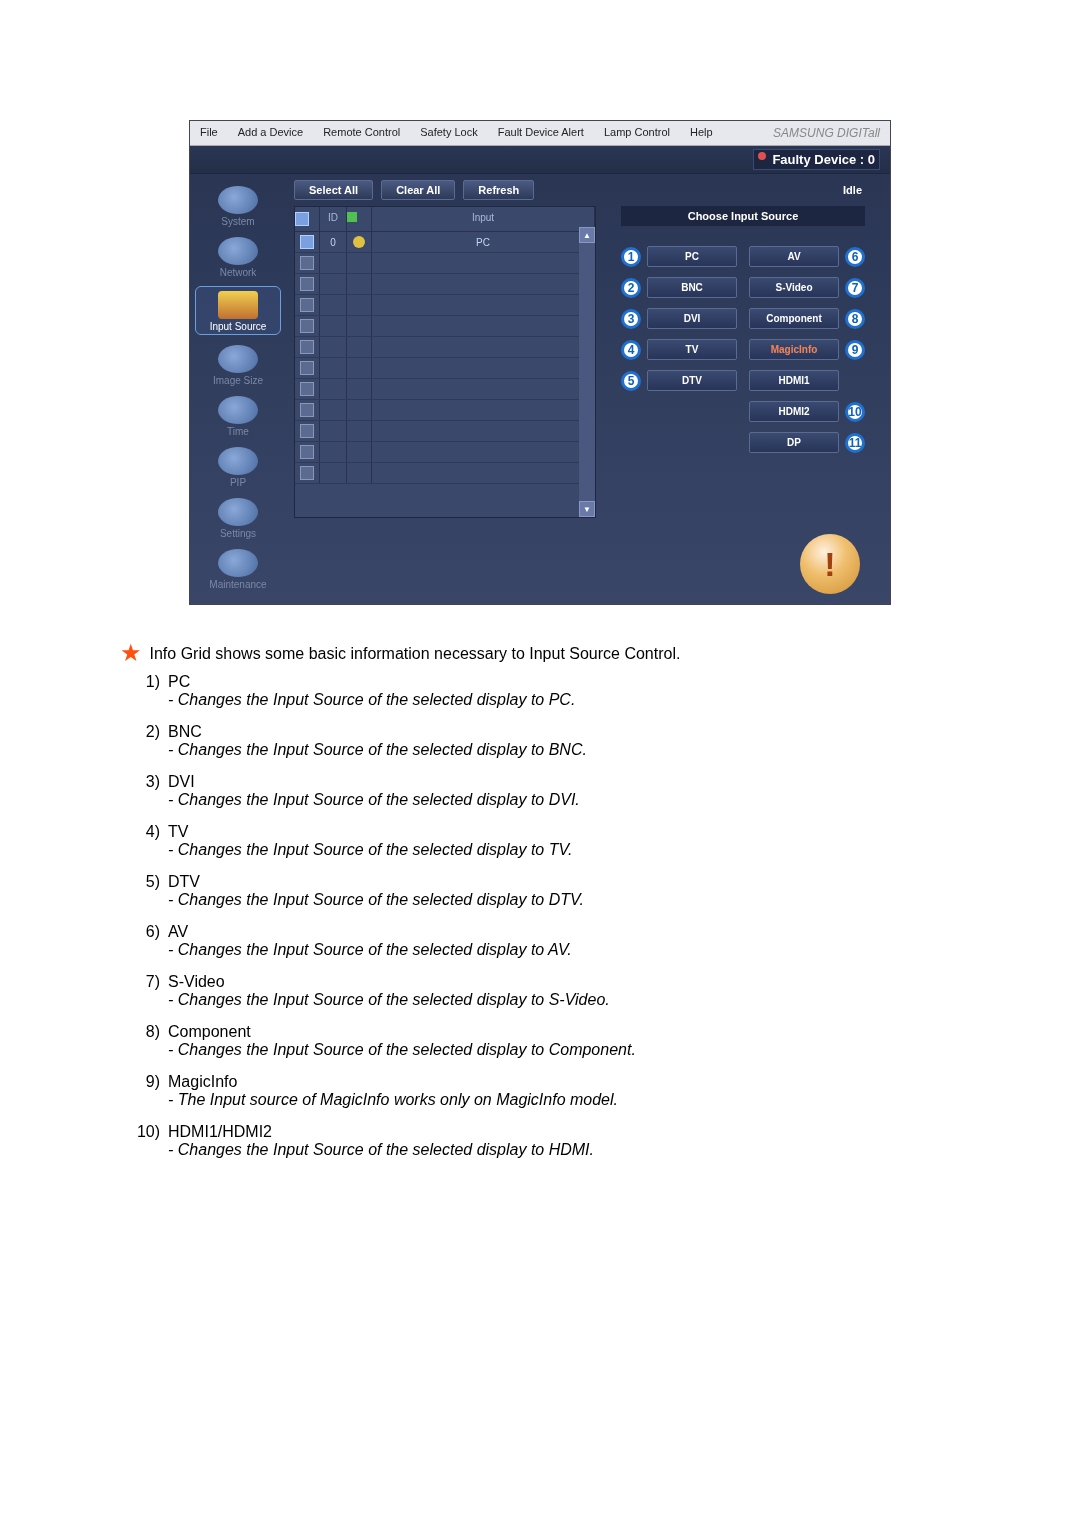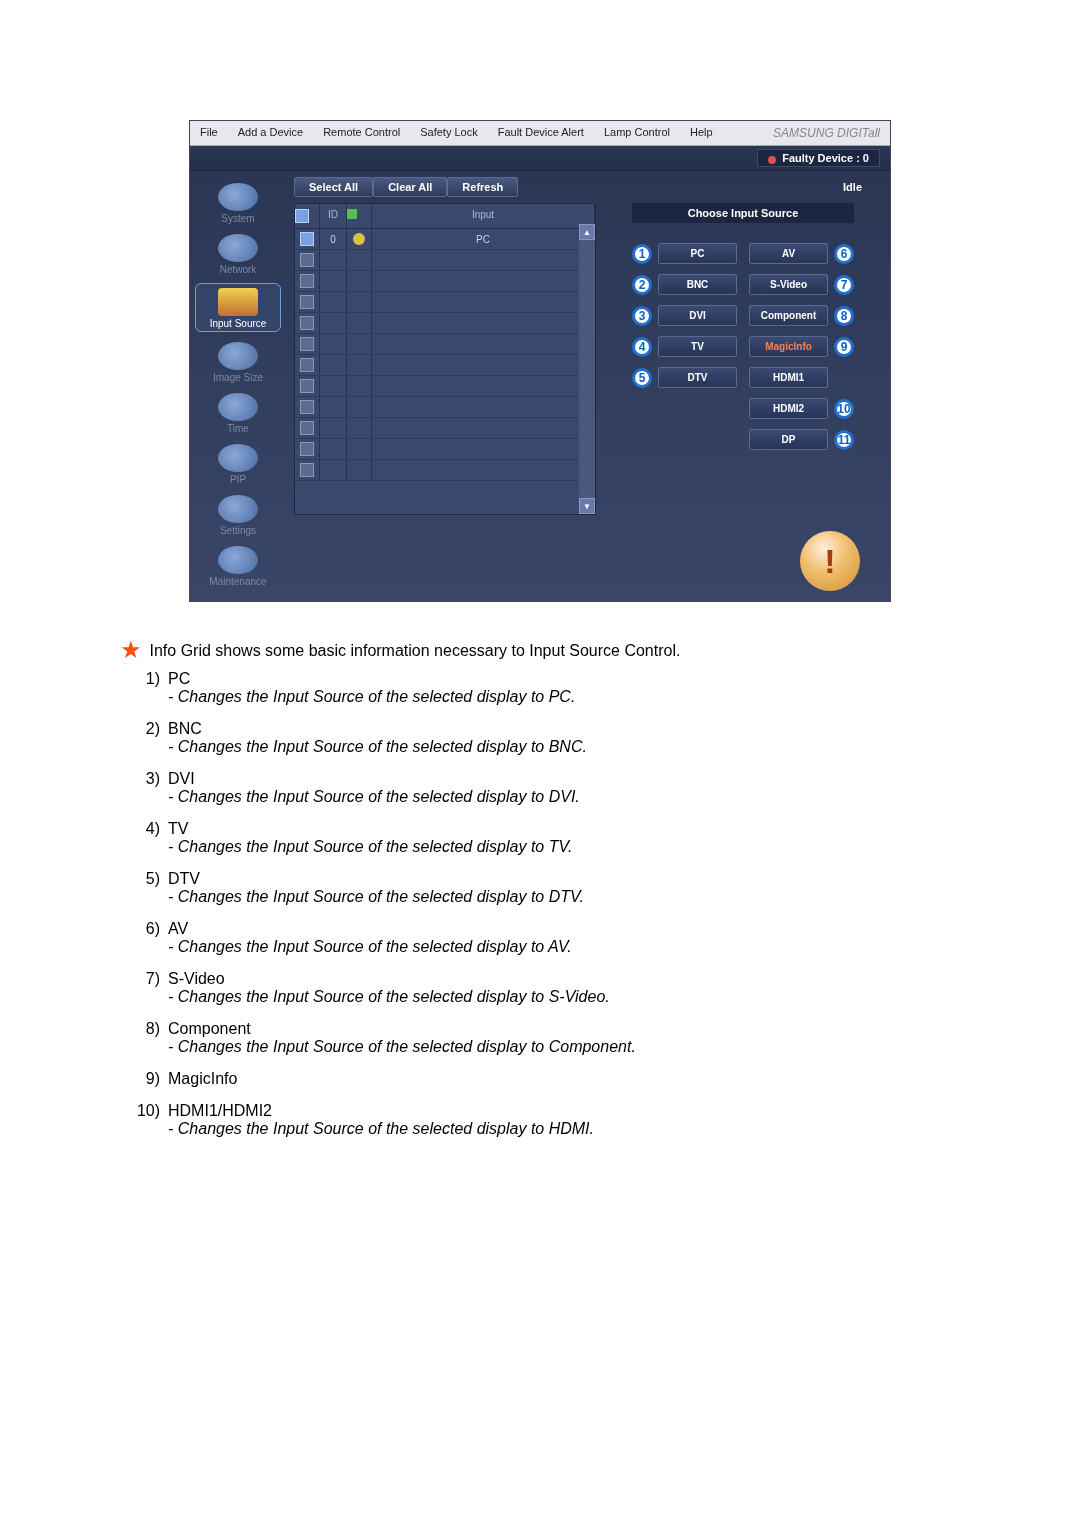--- a/index.html
+++ b/index.html
@@ -55,25 +55,25 @@
   .brand { margin-left:auto; padding: 3px 10px; font-size: 12px; color: #888; font-style: italic; }
   .status-strip {
     display:flex; justify-content:flex-end;
     background: linear-gradient(#2a3654, #232e48);
     padding: 3px 10px;
     border-bottom: 1px solid #1c2640;
   }
   .faulty-box {
     background: #1c2640;
     border: 1px solid #3a4a70;
-    padding: 2px 10px;
+    padding: 2px 4px;
     color: #fff;
     font-weight: bold;
-    font-size: 11px;
-    display:flex; align-items:flex-end; gap:6px;
+    font-size: 13px;
+    display:flex; align-items:flex-start; gap:6px;
   }
   .red-dot { width:8px; height:8px; border-radius:50%; background:#e05050; }
   .content-area {
     display: flex;
     background: linear-gradient(#2a3654, #3a4668);
     min-height: 430px;
   }
   .sidebar {
     width: 96px;
     padding: 6px 0;
@@ -102,21 +102,21 @@
   }
   .side-icon.input {
     background: linear-gradient(#f0d050,#c07030);
     border-radius: 4px;
   }
   .main-panel {
     flex:1;
     display:flex; flex-direction:column;
   }
   .toolbar {
-    display:flex; align-items:center; 
+    display:flex; align-items:center; gap:8px;
     padding: 6px 8px;
   }
   .tool-btn {
     background: linear-gradient(#4a5a82, #2e3a58);
     border: 1px solid #5a6a90;
     color: #fff;
     padding: 3px 14px;
     font-size: 11px;
     border-radius: 2px;
     font-weight: bold;
@@ -143,21 +143,21 @@
   .grid-row { display:flex; border-bottom:1px solid #2e3a58; height:20px; align-items:center; }
   .gr-cell { border-right:1px solid #28324e; height:100%; display:flex; align-items:center; justify-content:center; color:#c8d4f0; font-size:10px; }
   .chk { width:12px; height:12px; background:#5a6a90; border:1px solid #8a98b8; }
   .chk.checked { background:#7aa0e0; border-color:#b0d0ff; }
   .stat-dot { width:12px; height:12px; border-radius:50%; background:#e0c040; }
   .stat-sq  { width:10px; height:10px; background:#50c050; }
   .scroll-bar { position:absolute; right:0; top:20px; bottom:0; width:16px; background:#4a5880; display:flex; flex-direction:column; justify-content:space-between; }
   .sb-btn { height:14px; background:#6a7aa8; border:1px solid #8a98c0; font-size:8px; color:#fff; display:flex; align-items:center; justify-content:center;}
   .right-panel {
     flex:1;
-    padding: 0 36px;
+    padding: 0 25px;
   }
   .choose-header {
     background: #1c2640;
     color:#fff;
     font-weight:bold;
     font-size:11px;
     padding:4px 0;
     text-align:center;
     margin: 0 0 20px 0;
   }
@@ -530,20 +530,21 @@
             <div class="item-num">8)</div>
             <div class="item-title">Component</div>
           </div>
           <div class="item-desc">- Changes the Input Source of the selected display to Component.</div>
         </li>
         <li>
           <div class="item-head">
             <div class="item-num">9)</div>
             <div class="item-title">MagicInfo</div>
           </div>
+          <div class="item-desc">- The Input source of MagicInfo works only on MagicInfo model.</div>
         </li>
         <li>
           <div class="item-head">
             <div class="item-num">10)</div>
             <div class="item-title">HDMI1/HDMI2</div>
           </div>
           <div class="item-desc">- Changes the Input Source of the selected display to HDMI.</div>
         </li>
       </ol>
   </div>

